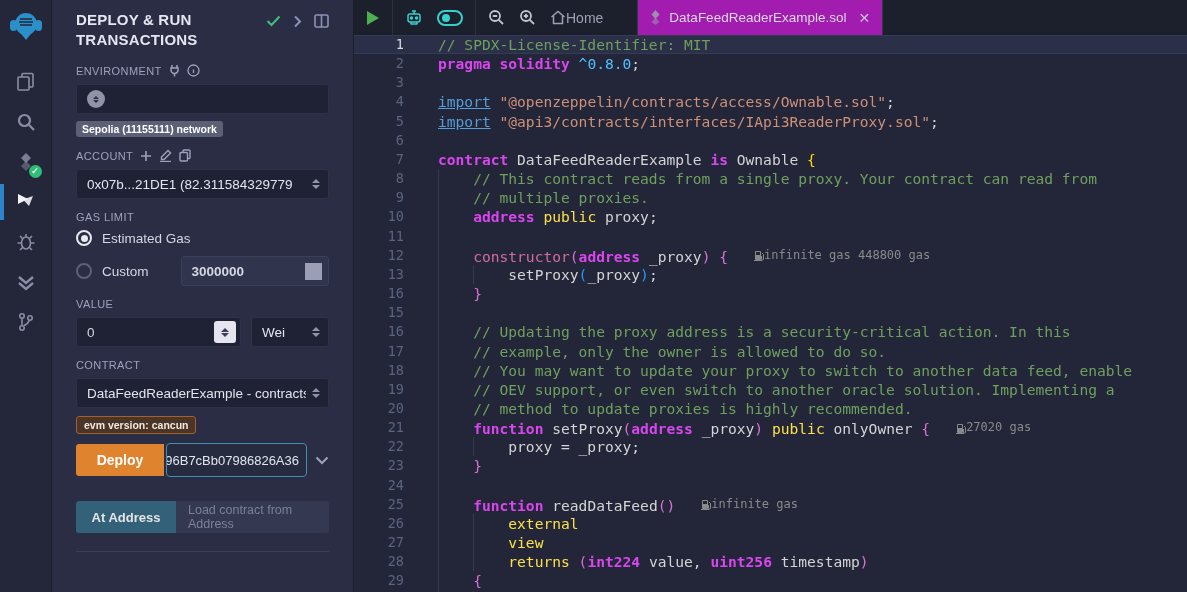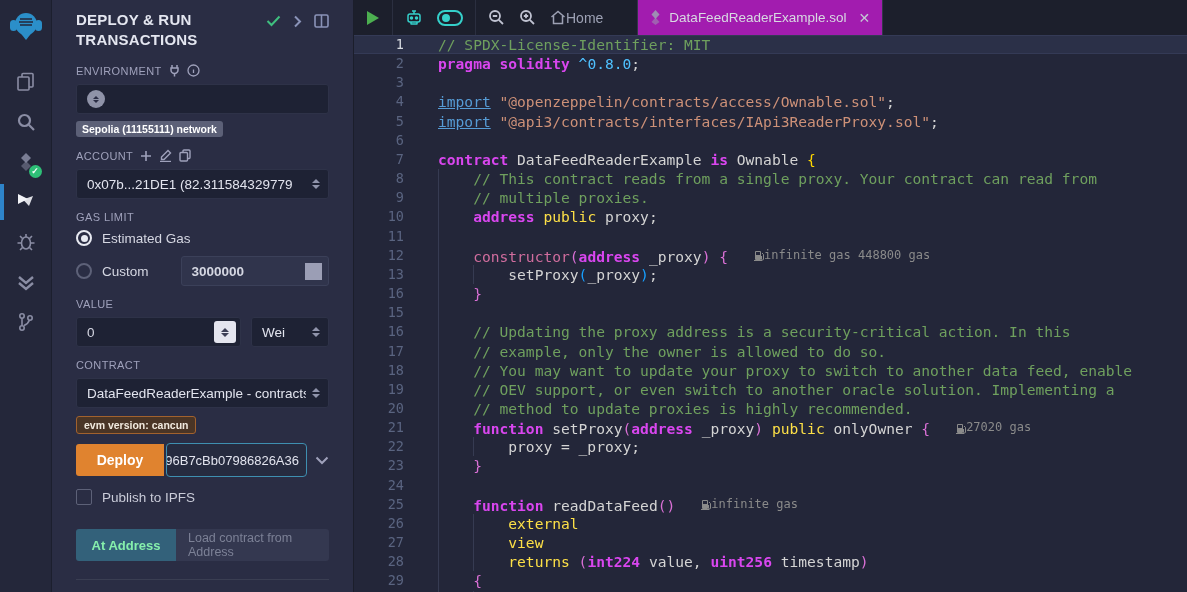--- a/index.html
+++ b/index.html
@@ -69,21 +69,21 @@
            color:#fff; font-weight:700; font-size:14px; cursor:pointer; flex-shrink:0;}
   .deploy-input { flex:1; height:34px; background:#262b3f; border:1.5px solid #3e8fb0; border-radius:4px;
            margin-left:2px; display:flex; align-items:center; justify-content:flex-end; overflow:hidden;
            padding:0 6px; font-size:13px; color:#e2e4ee; white-space:nowrap;}
   .deploy-input .cursor { width:1px; height:16px; background:#e8eaf2; margin-left:1px; }
   .chev-down { margin-left:8px; flex-shrink:0; }
   .check-row { display:flex; align-items:center; gap:10px; margin-top:12px; font-size:13.5px; color:#c9cbd8;}
   .checkbox { width:16px; height:16px; border:1.5px solid #5d6178; border-radius:2px; cursor:pointer;}
   .ataddr-row { display:flex; margin-top:24px; }
   .btn-ataddr { width:100px; height:32px; background:#33617a; border:none; border-radius:3px 0 0 3px;
-           color:#86efac; font-weight:700; font-size:13px; cursor:pointer; flex-shrink:0;}
+           color:#e5e5e5; font-weight:700; font-size:13px; cursor:pointer; flex-shrink:0;}
   .ataddr-input { flex:1; height:32px; background:#343850; border-radius:0 3px 3px 0; display:flex;
            align-items:center; padding:0 12px; font-size:12.5px; color:#7c8196;}
   .tx-section { margin-top:18px; border-top:1px solid #3a3e52; padding-top:14px; display:flex;
            align-items:center; gap:8px;}
 
   
   .editor { flex:1; display:flex; flex-direction:column; min-width:0; }
   .topbar { height:35px; background:#1c1f2c; display:flex; align-items:center; flex-shrink:0; }
   .tb-group { display:flex; align-items:center; height:100%; padding:0 12px; gap:14px; }
   .tb-sep { width:1px; height:35px; background:#2b2f40; flex-shrink:0; }
@@ -303,24 +303,20 @@
         <span>0947396B7cBb07986826A36</span>
           <span class="cursor"></span>
       </div>
       <span class="chev-down tb-icon" style="color:#9fa1bb">
         <svg width="14" height="9" viewBox="0 0 14 9" fill="none" stroke="currentColor" stroke-width="2">
             <path d="M1.5 1.5 L7 7 L12.5 1.5"></path>
           </svg>
       </span>
     </div>
 
-    <div class="check-row">
-      <span class="checkbox"></span>
-      <span>Publish to IPFS</span>
-    </div>
 
     <div class="ataddr-row">
       <button class="btn-ataddr">At Address</button>
       <div class="ataddr-input">
         <span>Load contract from Address</span>
       </div>
     </div>
 
     <div class="tx-section">
       

